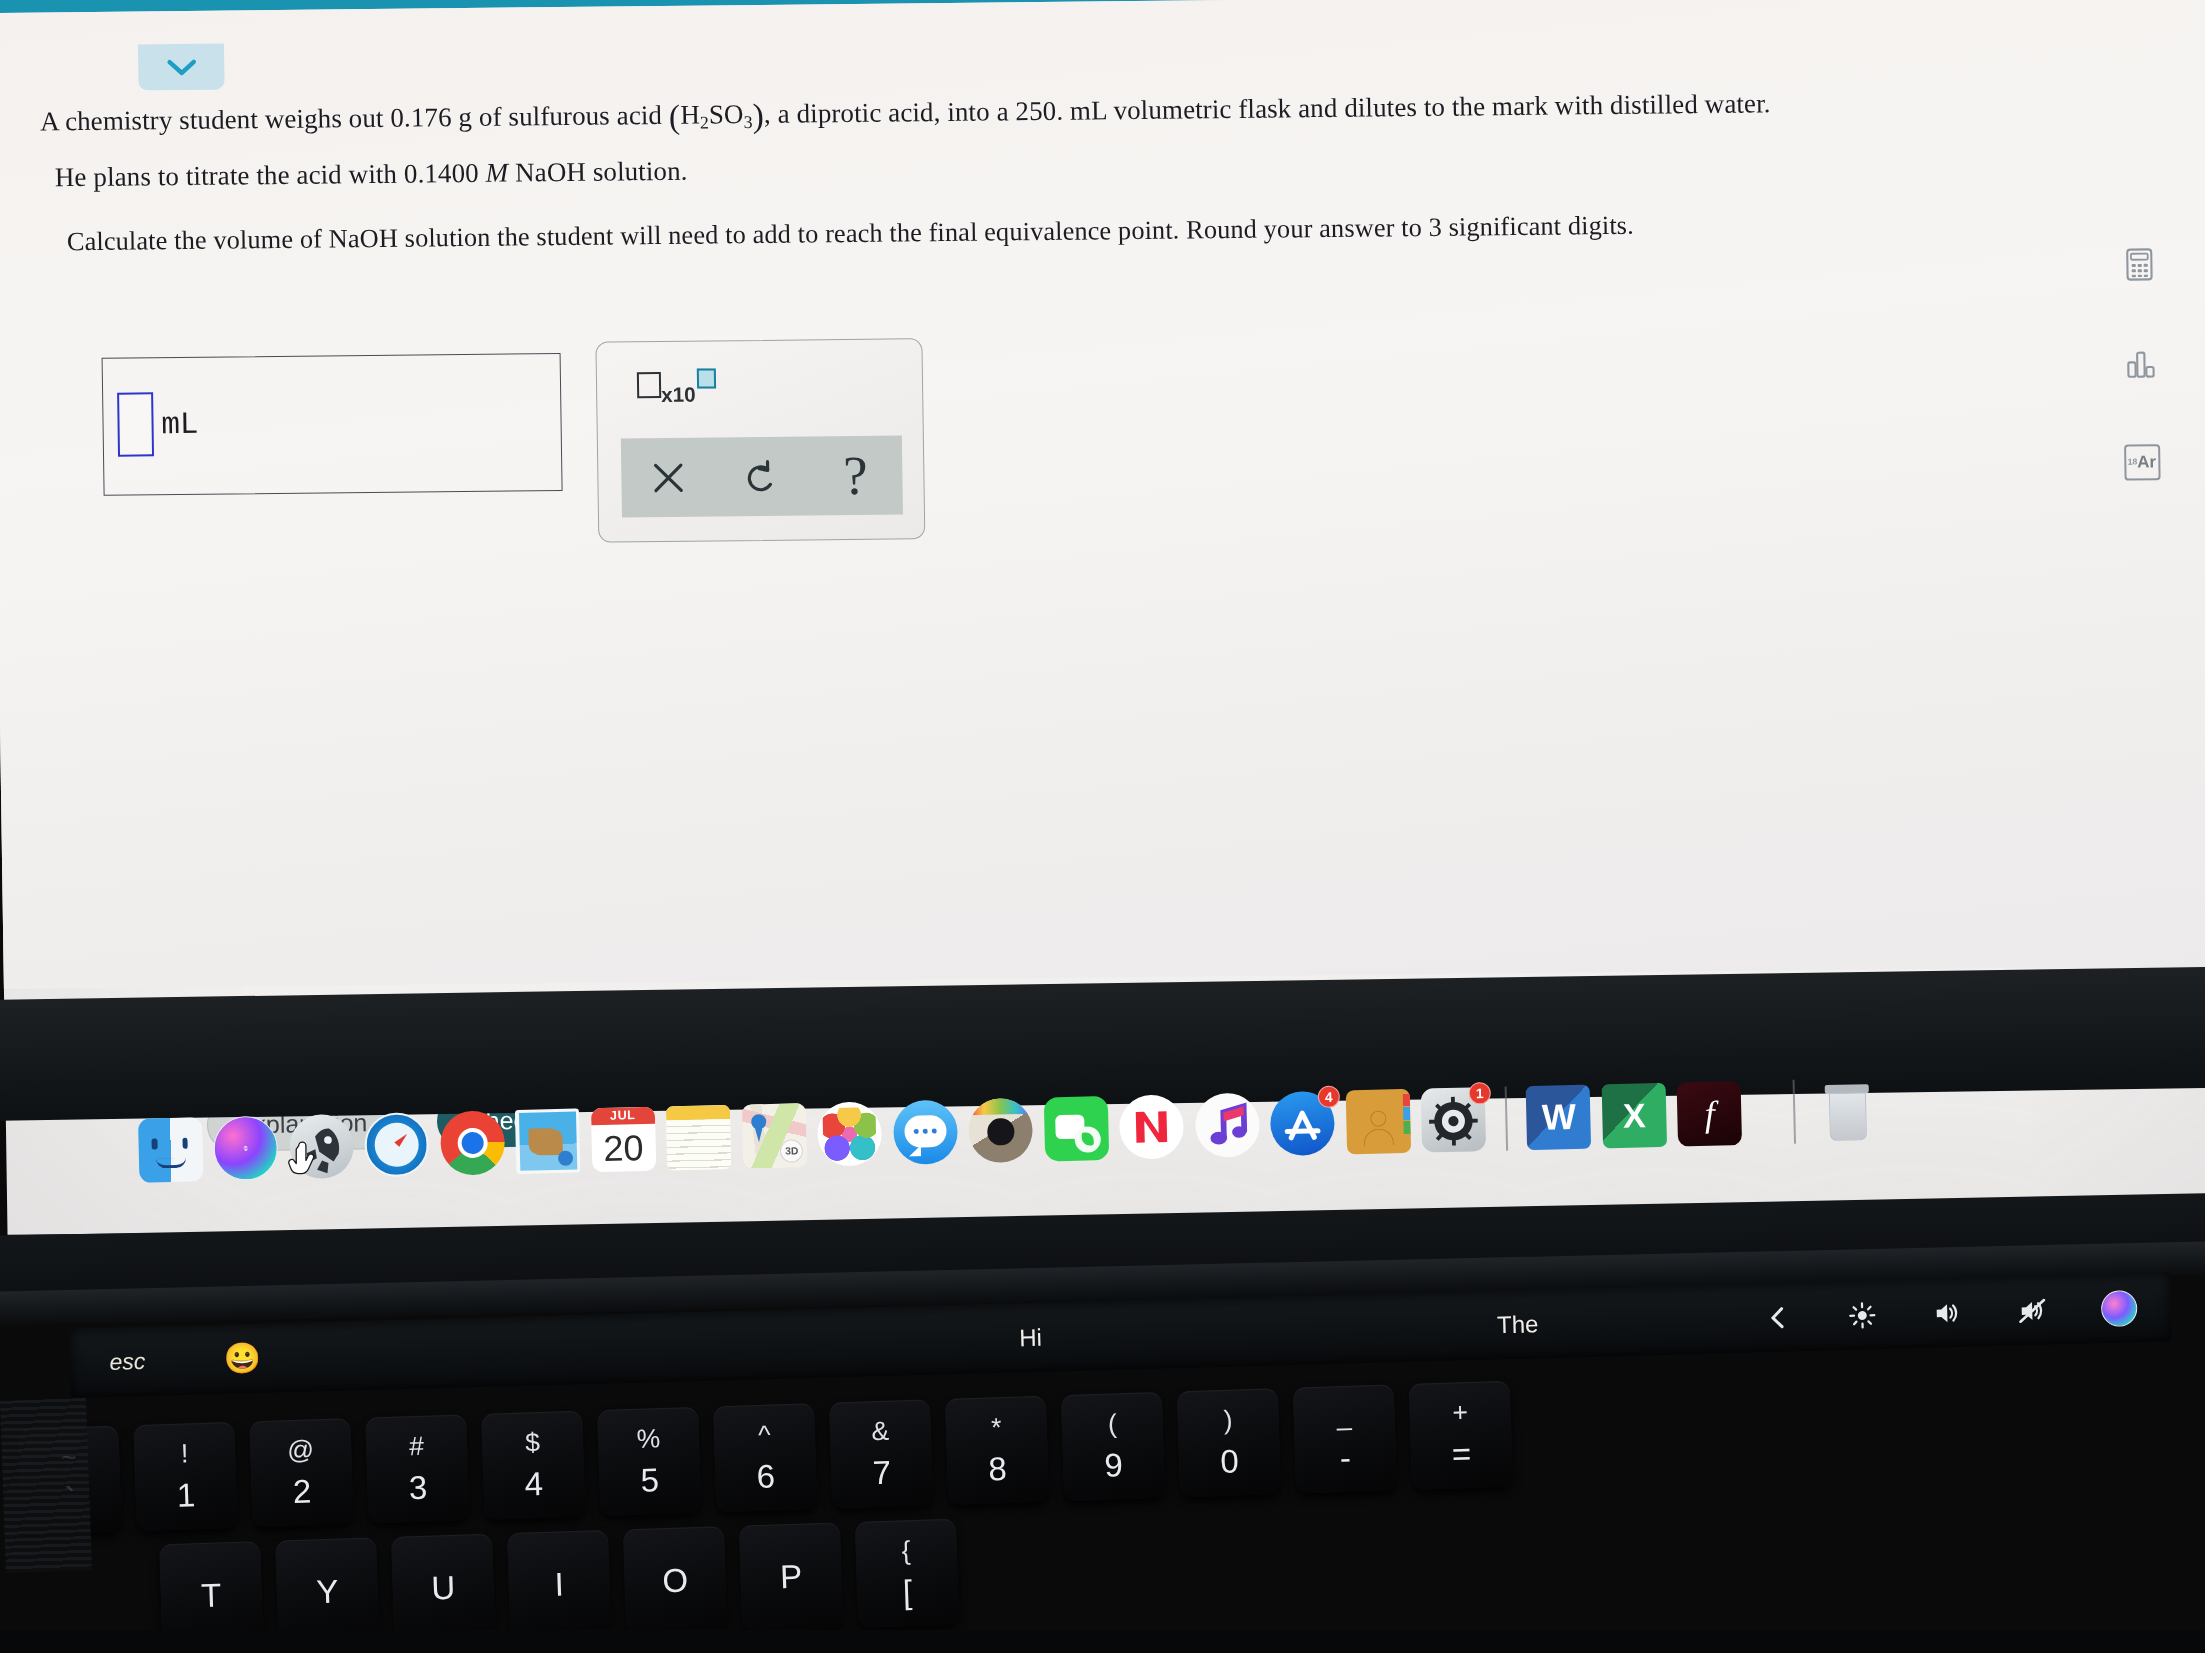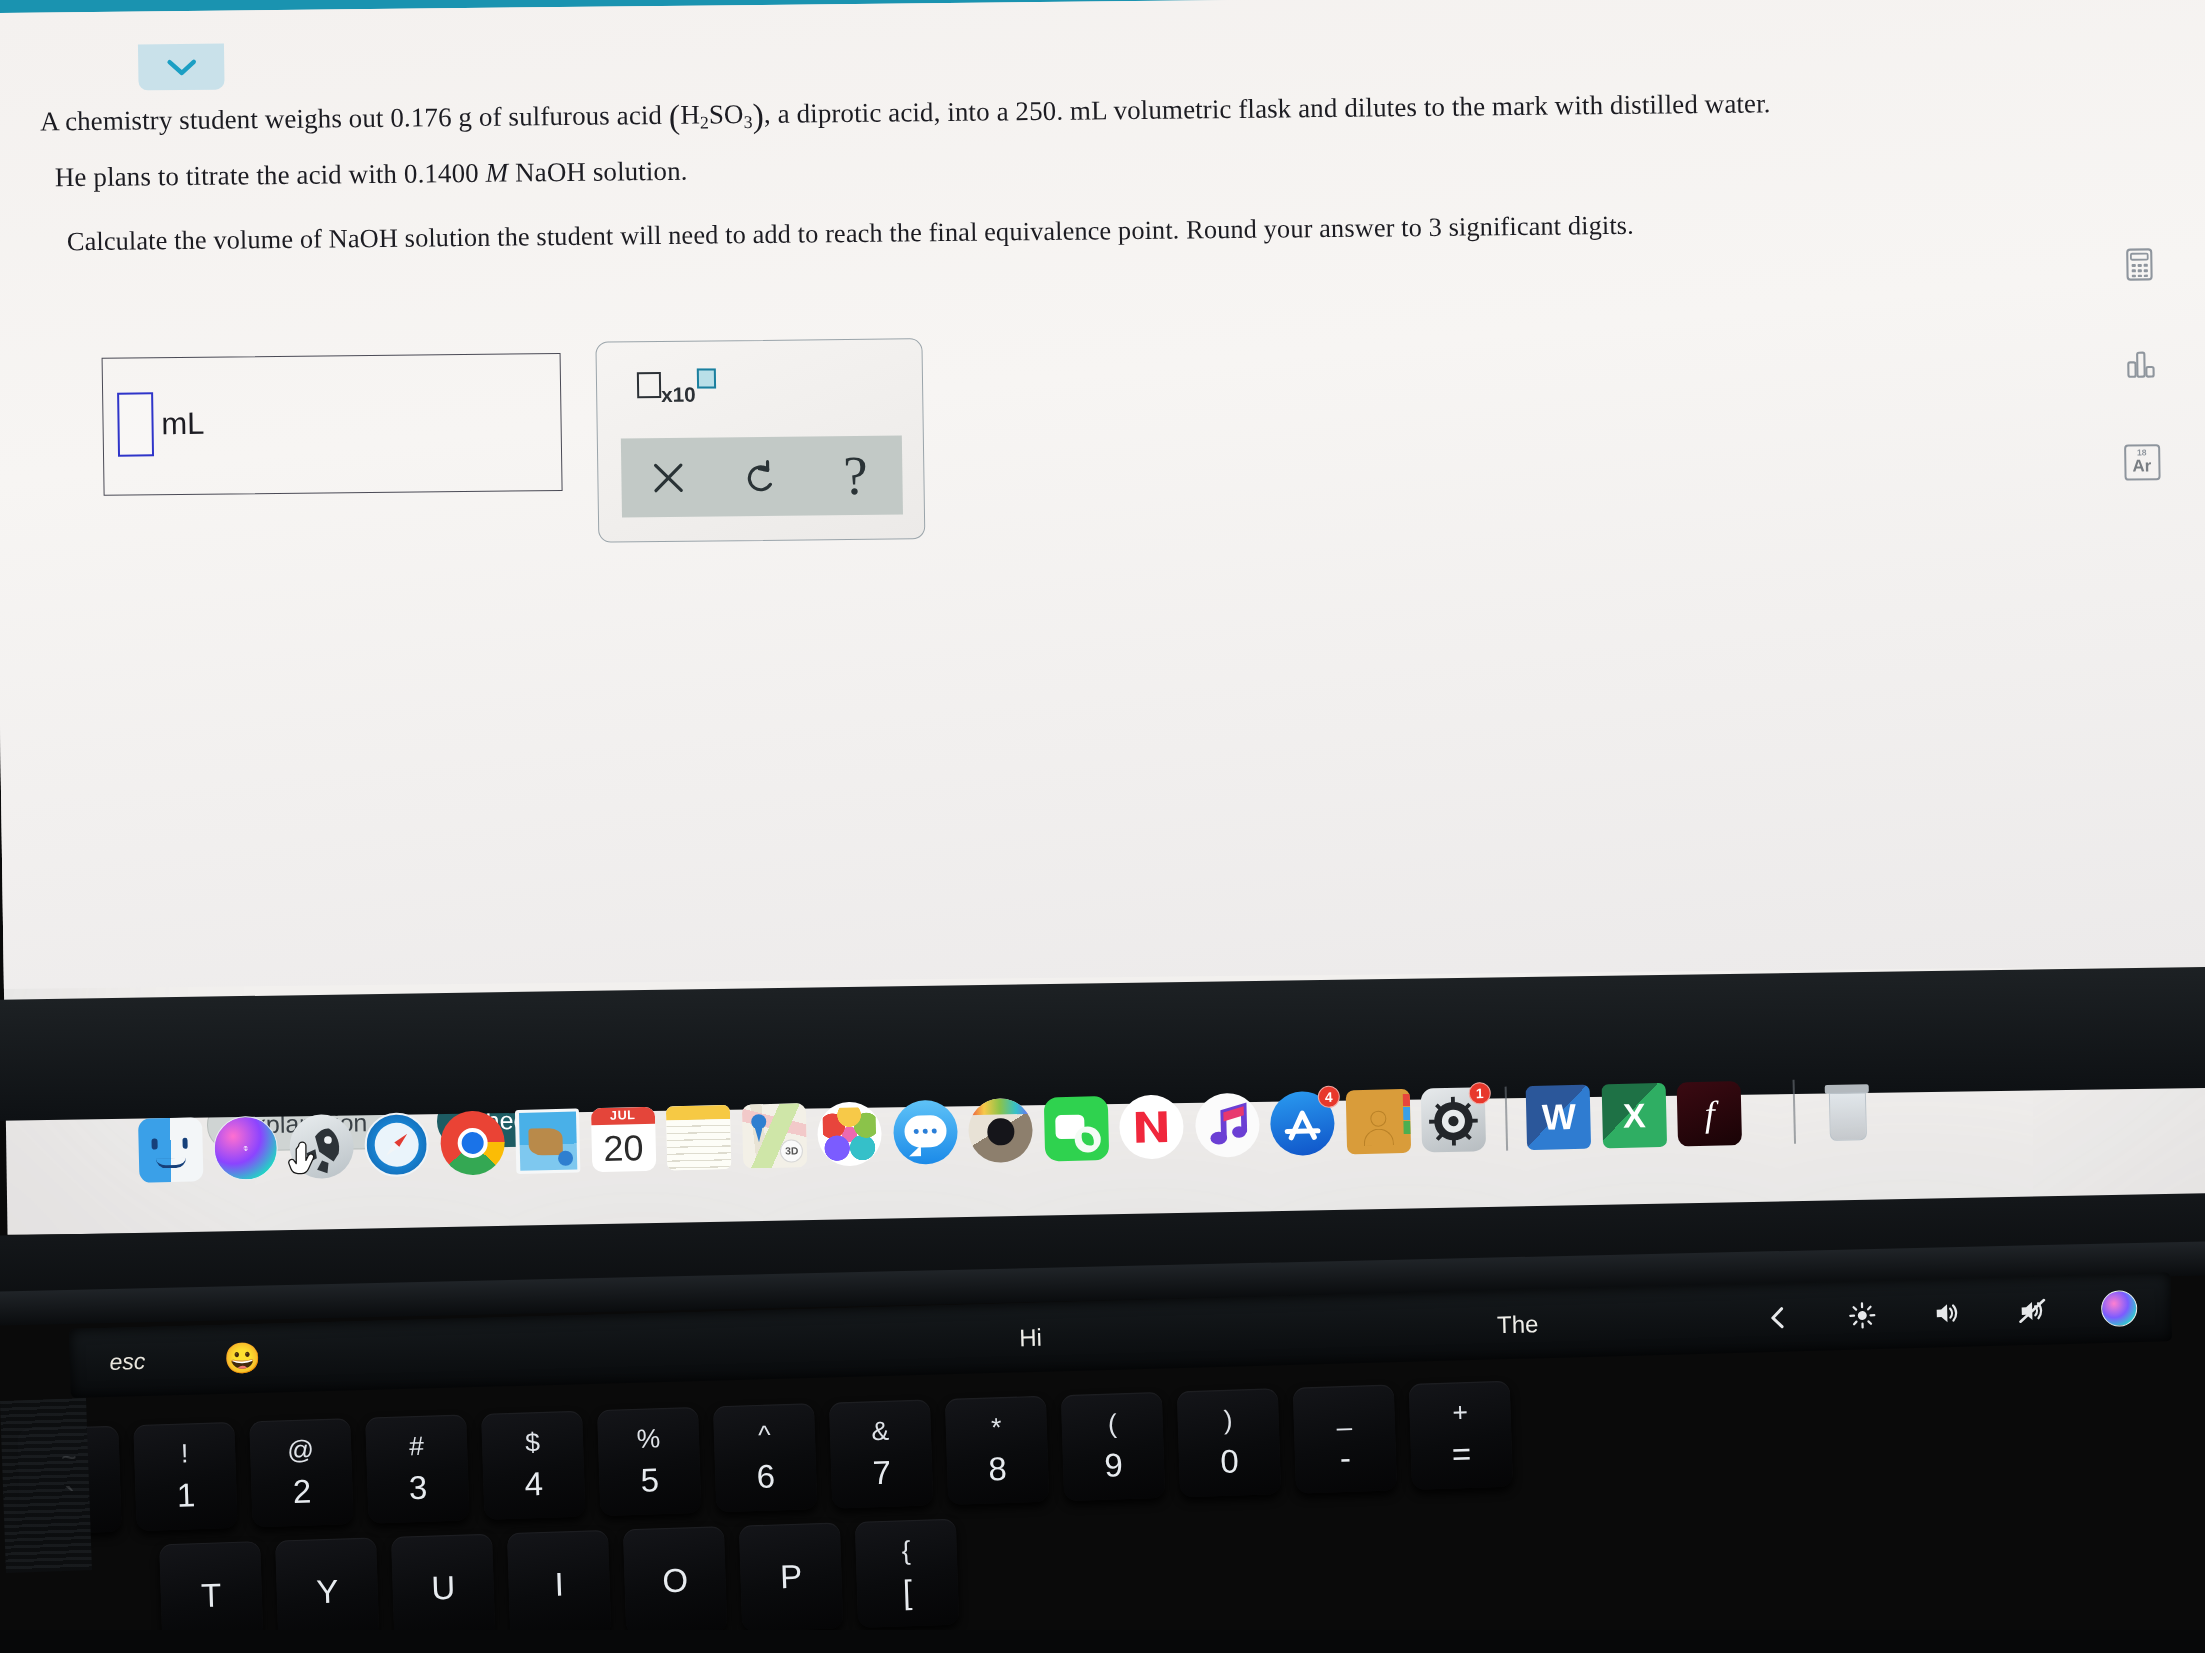--- a/index.html
+++ b/index.html
@@ -62,21 +62,21 @@
     position:absolute; left:107px; top:346px; width:459px; height:138px;
     border:1.7px solid #4a4a55; background:transparent;
   }
   .answer-cell{
     position:absolute; left:13.8px; top:34px;
     display:flex; align-items:center; gap:8px;
   }
   .blank-field{
     width:36px; height:64px; border:2.9px solid #2f35c9; background:rgba(255,255,255,.25);
   }
-  .unit{ font-family:Liberation Sans, sans-serif; font-size:31px; color:#1c1c22;text-align:right; }
+  .unit{ font-family:Liberation Mono, monospace; font-size:31px; color:#1c1c22;text-align:right; }
 
   
   .palette{
     position:absolute; left:601px; top:335px; width:327px; height:201px;
     border:1.7px solid #9aa4aa; border-radius:12.6px;
     background:linear-gradient(160deg,#f6f4f2,#eceae8);
   }
   .sci-btn{
     position:absolute; left:40px; top:30px;
     display:flex; align-items:flex-start;
@@ -91,21 +91,21 @@
   }
   .tool{ width:63px; height:57px; display:flex; align-items:center; justify-content:center; color:#2a3336; }
   .tool svg{ width:38px; height:38px; }
   .tool .qm{ font-family:"Liberation Serif",serif; font-size:55px; line-height:1; color:#2a3336; font-weight:400; }
 
   
   .side-icons{ position:absolute; left:2119px; top:247px; width:63px; }
   .side-icon{ width:53px; height:53px; margin-bottom:46px; display:flex; align-items:center; justify-content:center; color:#6d7782; opacity:.75; }
   .side-icon svg{ width:36px; height:36px; }
   .side-icon.pt{ }
-  .pt-box{ width:36px; height:36px; border:2.3px solid #6d7782; border-radius:4px; display:flex; flex-direction:column; align-items:center; justify-content:center; }
+  .pt-box{ width:36px; height:36px; border:2.3px solid #6d7782; border-radius:4px; display:flex; flex-direction:row; align-items:center; justify-content:center; }
   .pt-num{ font-size:8.6px; font-weight:700; line-height:1; color:#6d7782; }
   .pt-sym{ font-size:17px; font-weight:700; line-height:1.05; color:#50585f; }
 
   
   .footer-sep{ position:absolute; left:46px; top:998px; width:2102px; height:1.7px; background:#d8d6d4; }
   .footer{
     position:absolute; left:207px; top:1096px; display:flex; align-items:center; gap:40px;
   }
   .btn-expl{
     min-width:190px; height:53px; padding:0 23px; border-radius:26.4px;

